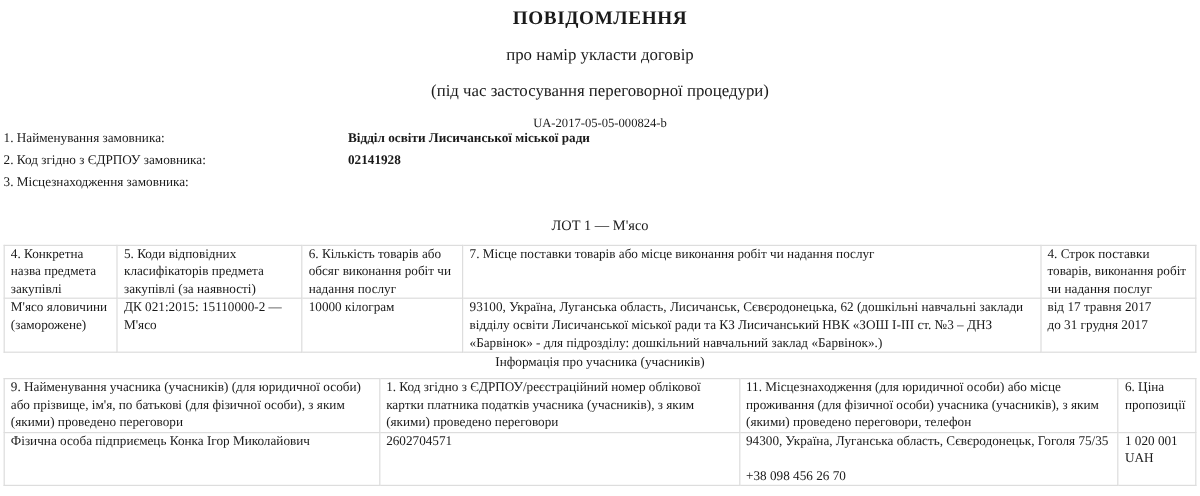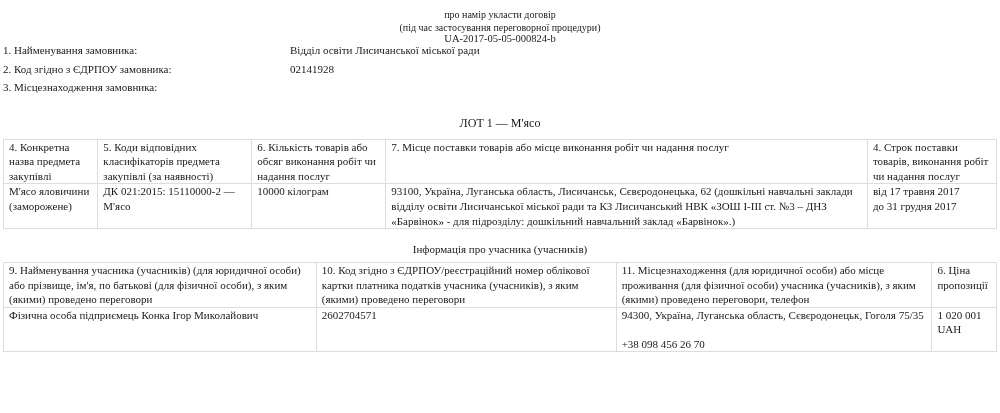--- a/index.html
+++ b/index.html
@@ -10,52 +10,53 @@
     font-family: "Liberation Serif", "DejaVu Serif", serif;
     color: #1a1a1a;
     font-size: 11px;
     overflow: hidden;
   }
   .page { padding: 7px 3px 0 3px; }
 
   
   .title-block { text-align: center; }
   .doc-title { font-size: 16px; font-weight: bold; letter-spacing: 0.5px; }
-  .doc-subtitle { font-size: 10px; margin-top: 2px; }
-  .doc-id { font-size: 10.5px; margin-top: 0; }
+  .doc-subtitle { font-size: 14px; margin-top: 14px; }
+  .doc-id { font-size: 10.5px; margin-top: 13px; }
 
   
   .fields { }
   .field-row { display: flex; margin-bottom: 6px; line-height: 1.15; }
   .field-label { width: 287px; flex: 0 0 287px; }
-  .field-value { font-weight: normal; flex: 1; }
+  .field-value { font-weight: bold; flex: 1; }
 
   
   .lot-heading { text-align: center; font-weight: normal; font-size: 12px; margin-top: 22px; margin-bottom: 8px; }
-  .participant-heading { text-align: center; font-size: 11px; margin-top: 14px; margin-bottom: 7px; }
+  .participant-heading { text-align: center; font-size: 11px; margin-top: 2px; margin-bottom: 7px; }
 
   
   table { width: 100%; border-collapse: collapse; table-layout: fixed; }
   th, td {
     border: 1px solid #dddddd;
     padding: 0 5px;
     vertical-align: top;
     text-align: left;
     font-weight: normal;
     font-size: 11px;
     line-height: 1.32;
     word-wrap: break-word;
   }
 </style>
 </head>
 <body>
 
 <div class="page">
 
   <div class="title-block">
+    <div class="doc-title">ПОВІДОМЛЕННЯ</div>
     <div class="doc-subtitle">про намір укласти договір</div>
     <div class="doc-subtitle">(під час застосування переговорної процедури)</div>
     <div class="doc-id">UA-2017-05-05-000824-b</div>
   </div>
 
   <div class="fields">
     <div class="field-row">
       <div class="field-label">1. Найменування замовника:</div>
       <div class="field-value">Відділ освіти Лисичанської міської ради</div>
     </div>
@@ -101,21 +102,21 @@
   <table>
     <colgroup>
       <col style="width:31.5%">
       <col style="width:30.2%">
       <col style="width:31.8%">
       <col style="width:6.5%">
     </colgroup>
     <tbody>
         <tr>
       <th>9. Найменування учасника (учасників) (для юридичної особи) або прізвище, ім'я, по батькові (для фізичної особи), з яким (якими) проведено переговори</th>
-      <th>10. Код згідно з ЄДРПОУ/реєстраційний номер облікової картки платника податків учасника (учасників), з яким (якими) проведено переговори</th>
+      <th>1. Код згідно з ЄДРПОУ/реєстраційний номер облікової картки платника податків учасника (учасників), з яким (якими) проведено переговори</th>
       <th>11. Місцезнаходження (для юридичної особи) або місце проживання (для фізичної особи) учасника (учасників), з яким (якими) проведено переговори, телефон</th>
       <th>6. Ціна пропозиції</th>
     </tr>
     <tr>
       <td>Фізична особа підприємець Конка Ігор Миколайович</td>
       <td>2602704571</td>
       <td><span>94300, Україна, Луганська область, Сєвєродонецьк, Гоголя 75/35</span><br><br><span>+38 098 456 26 70</span></td>
       <td><span>1 020 001</span><br><span>UAH</span></td>
     </tr>
   </tbody>

